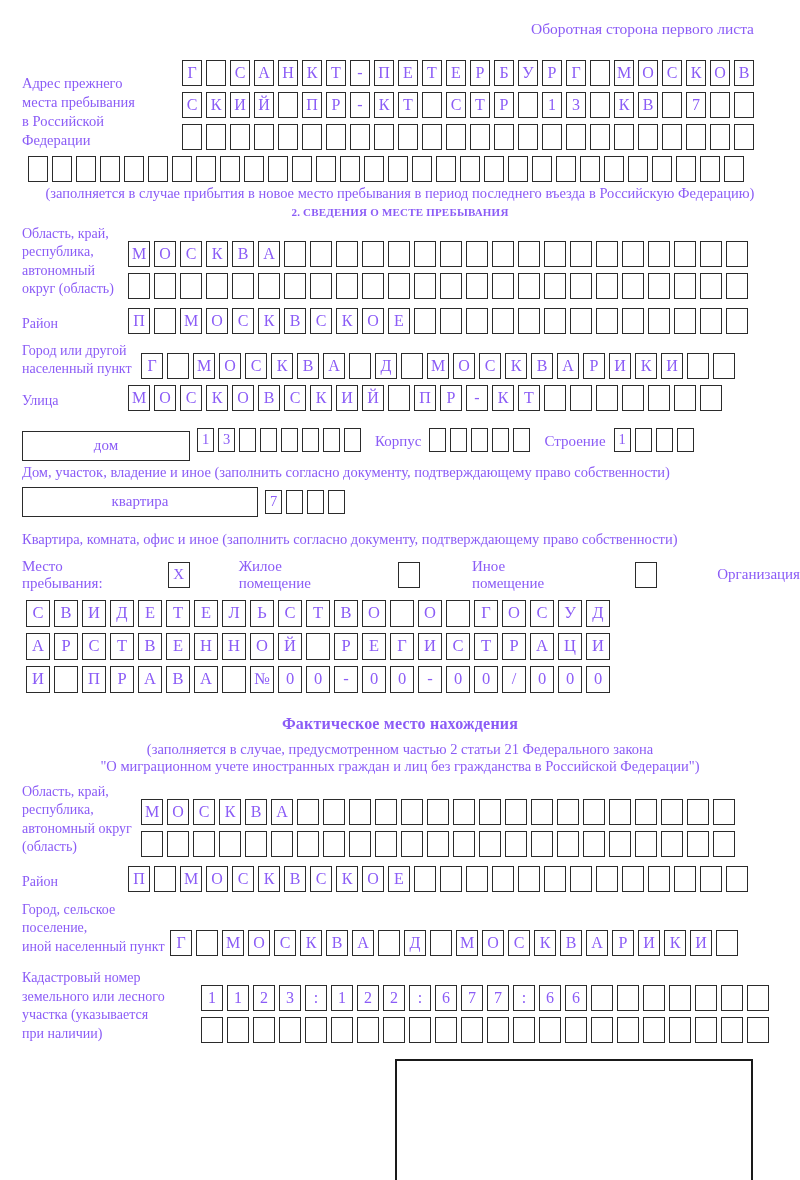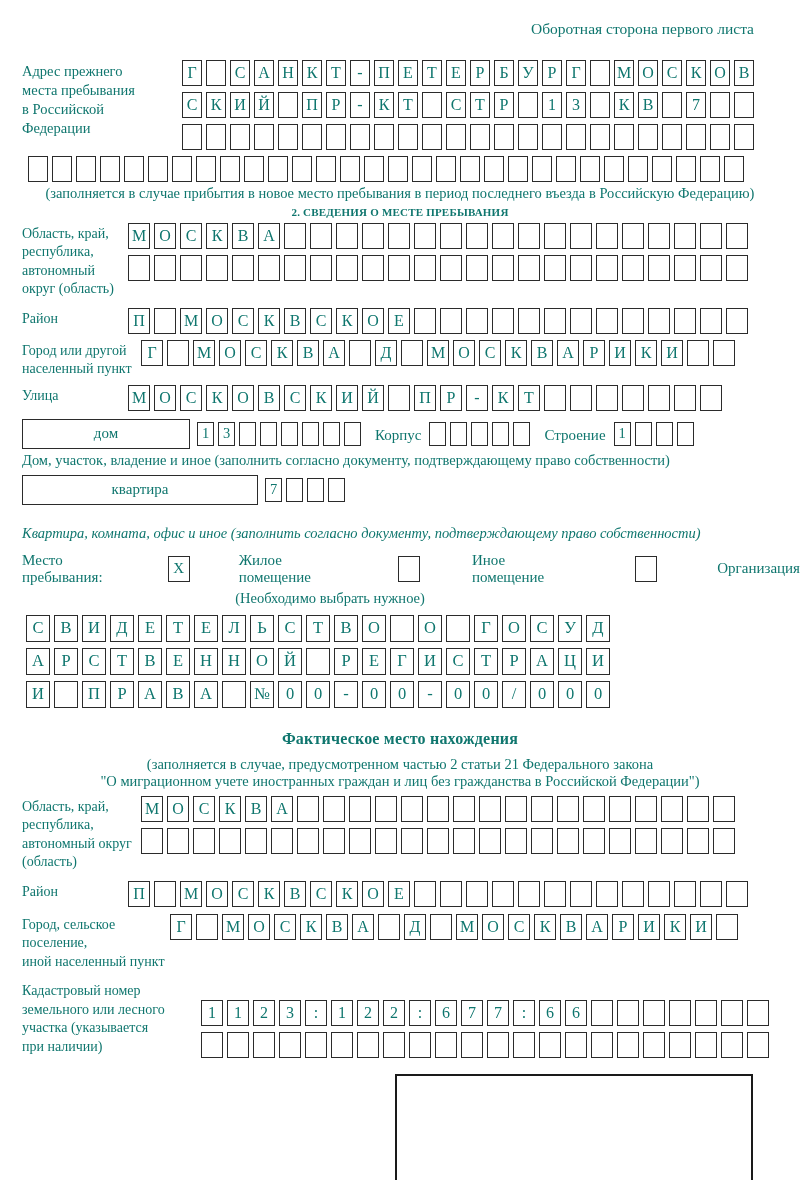--- a/index.html
+++ b/index.html
@@ -1,27 +1,27 @@
 <!DOCTYPE html>
 <html><head>
 <meta charset="utf-8">
 <style>
   html,body{margin:0;padding:0;background:#fff;}
   .page{
     position:relative;width:800px;height:1180px;background:#fff;
-    font-family:"Liberation Serif","DejaVu Serif",serif;color:#0f766e;
+    font-family:"Liberation Serif","DejaVu Serif",serif;color:#8b5cf6;
     overflow:hidden;
   }
   .corner{ text-align:right; padding:20px 46px 0 0; font-size:15.5px; }
   .center{ text-align:center; }
   .bold{ font-weight:bold; }
   .note{ font-size:14.5px; }
   .h2{ font-size:11px; letter-spacing:.2px; }
 
-  .frow{ display:flex; align-items:flex-start; margin-left:22px; }
+  .frow{ display:flex; align-items:flex-end; margin-left:22px; }
   .label{ font-size:14px; line-height:1.32; white-space:pre-line; flex:none; padding-top:2px; }
   .label.wrap{ white-space:normal; }
 
   .grid{ display:flex; flex-direction:column; gap:6px; }
   .cellrow{ display:flex; gap:4px; }
   .cell{
     flex:none; box-sizing:border-box; width:22px; height:26px;
     border:1.6px solid #2b2b2b; background:#fff;
     font-size:16px; line-height:23px; text-align:center;
   }
@@ -324,21 +324,21 @@
         <span class="cell"></span>
         <span class="cell"></span>
         <span class="cell"></span>
         <span class="cell"></span>
         <span class="cell"></span>
         <span class="cell"></span>
       </div>
   </div>
 
   <div class="frow" style="margin-top:8px;align-items:center;">
-    <div class="bigbox" style="width:168px;">дом</div>
+    <div class="bigbox" style="width:168px;margin-top:12px;">дом</div>
     <div class="cellrow s" style="margin-left:7px;">
         <span class="cell">1</span>
         <span class="cell">3</span>
         <span class="cell"></span>
         <span class="cell"></span>
         <span class="cell"></span>
         <span class="cell"></span>
         <span class="cell"></span>
         <span class="cell"></span>
       </div>
@@ -362,32 +362,31 @@
 
   <div class="frow" style="margin-top:6px;align-items:center;">
     <div class="bigbox" style="width:236px;">квартира</div>
     <div class="cellrow s" style="margin-left:7px;">
         <span class="cell">7</span>
         <span class="cell"></span>
         <span class="cell"></span>
         <span class="cell"></span>
       </div>
   </div>
-  <div class="note" style="margin:20px 0 0 22px;font-style:italic;">Квартира, комната, офис и иное (заполнить согласно документу, подтверждающему право собственности)</div>
+  <div class="note" style="margin:14px 0 0 22px;">Квартира, комната, офис и иное (заполнить согласно документу, подтверждающему право собственности)</div>
 
   <div class="mrow" style="margin-top:10px;">
     <span>Место пребывания:</span>
     <span class="chk" style="margin-left:8px;">X</span>
     <span style="margin-left:9px;">Жилое помещение</span>
     <span class="chk" style="margin-left:26px;"></span>
     <span style="margin-left:12px;">Иное помещение</span>
     <span class="chk" style="margin-left:38px;"></span>
     <span style="margin-left:20px;">Организация</span>
   </div>
-  <div class="note" style="margin:4px 0 0 190px;width:280px;text-align:center;">(Необходимо выбрать нужное)</div>
 
   <div class="frow" style="margin-top:8px;">
     <div class="grid" style="margin-left:4px;">
       <div class="cellrow w">
           <span class="cell">С</span>
           <span class="cell">В</span>
           <span class="cell">И</span>
           <span class="cell">Д</span>
           <span class="cell">Е</span>
           <span class="cell">Т</span>

